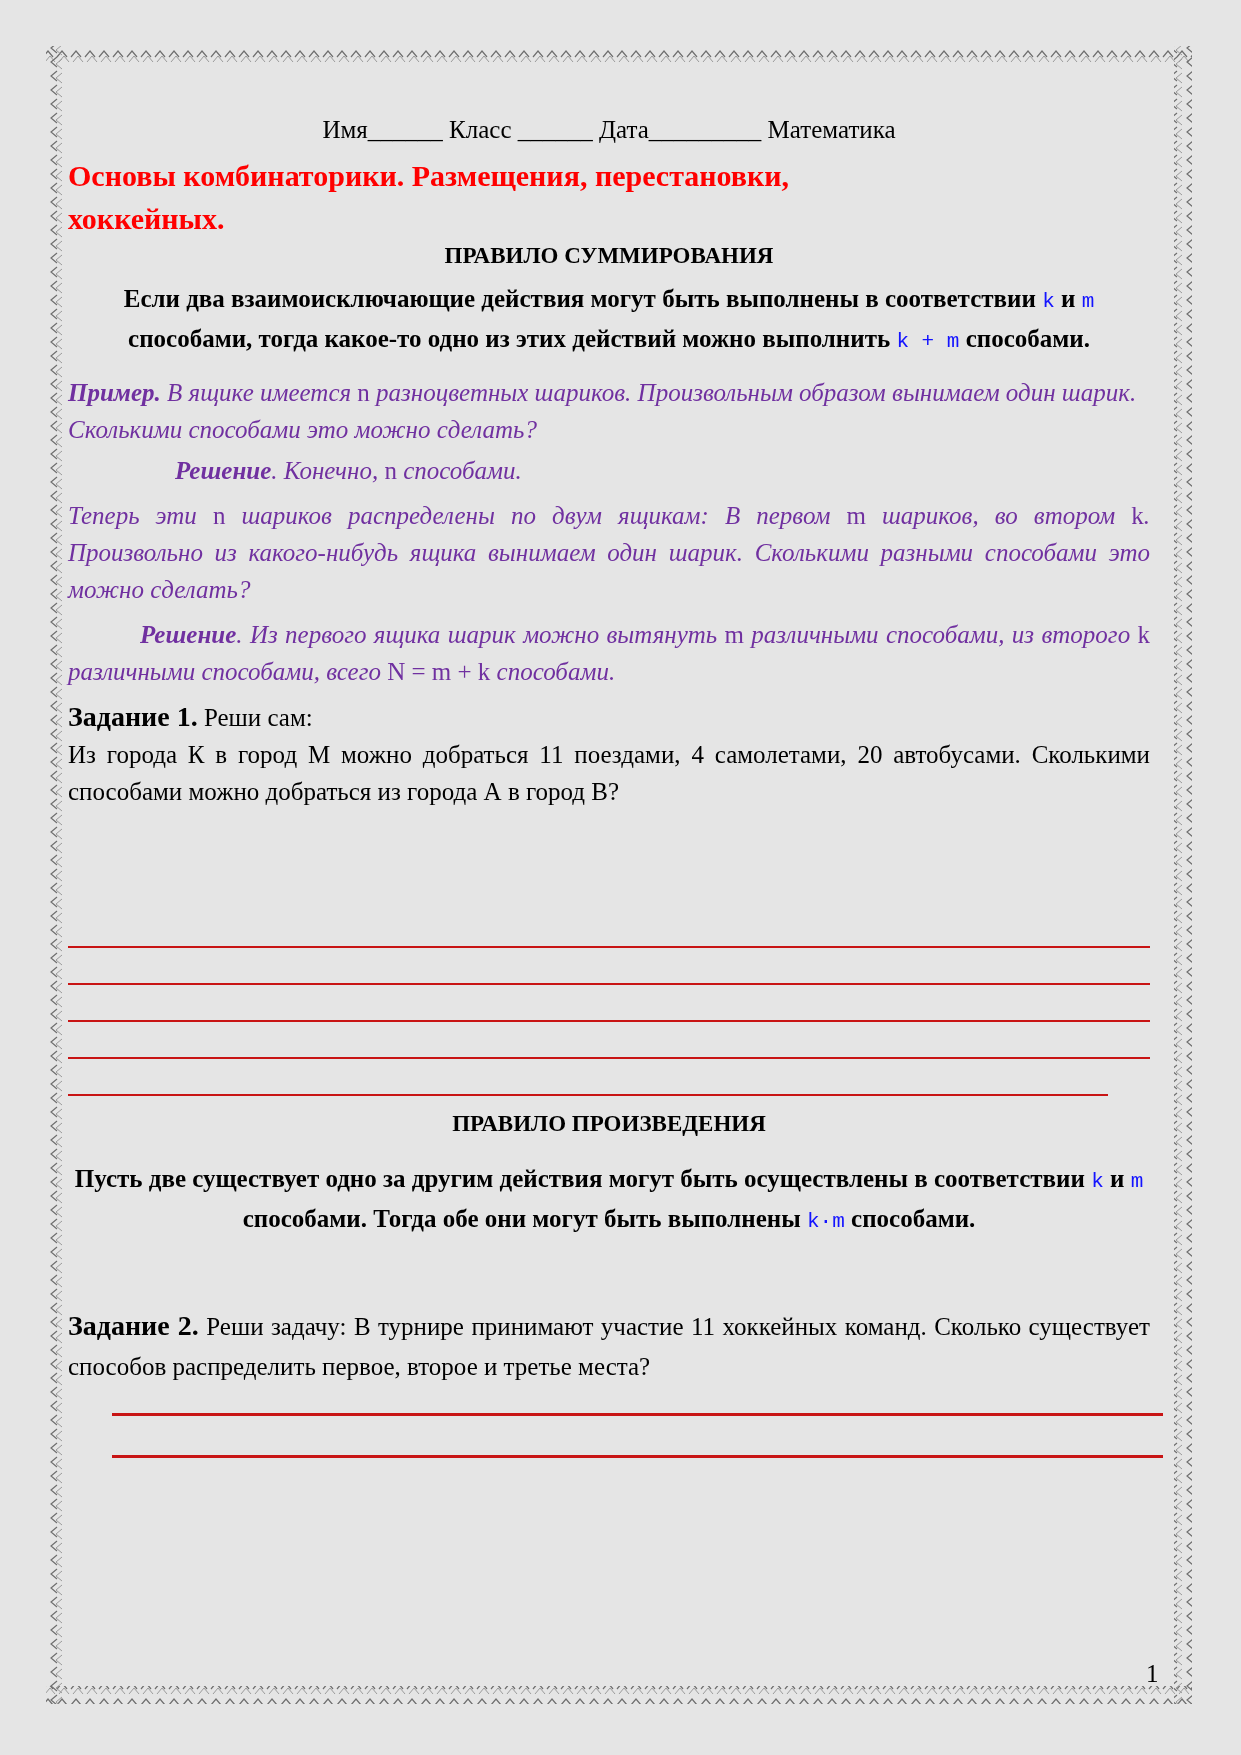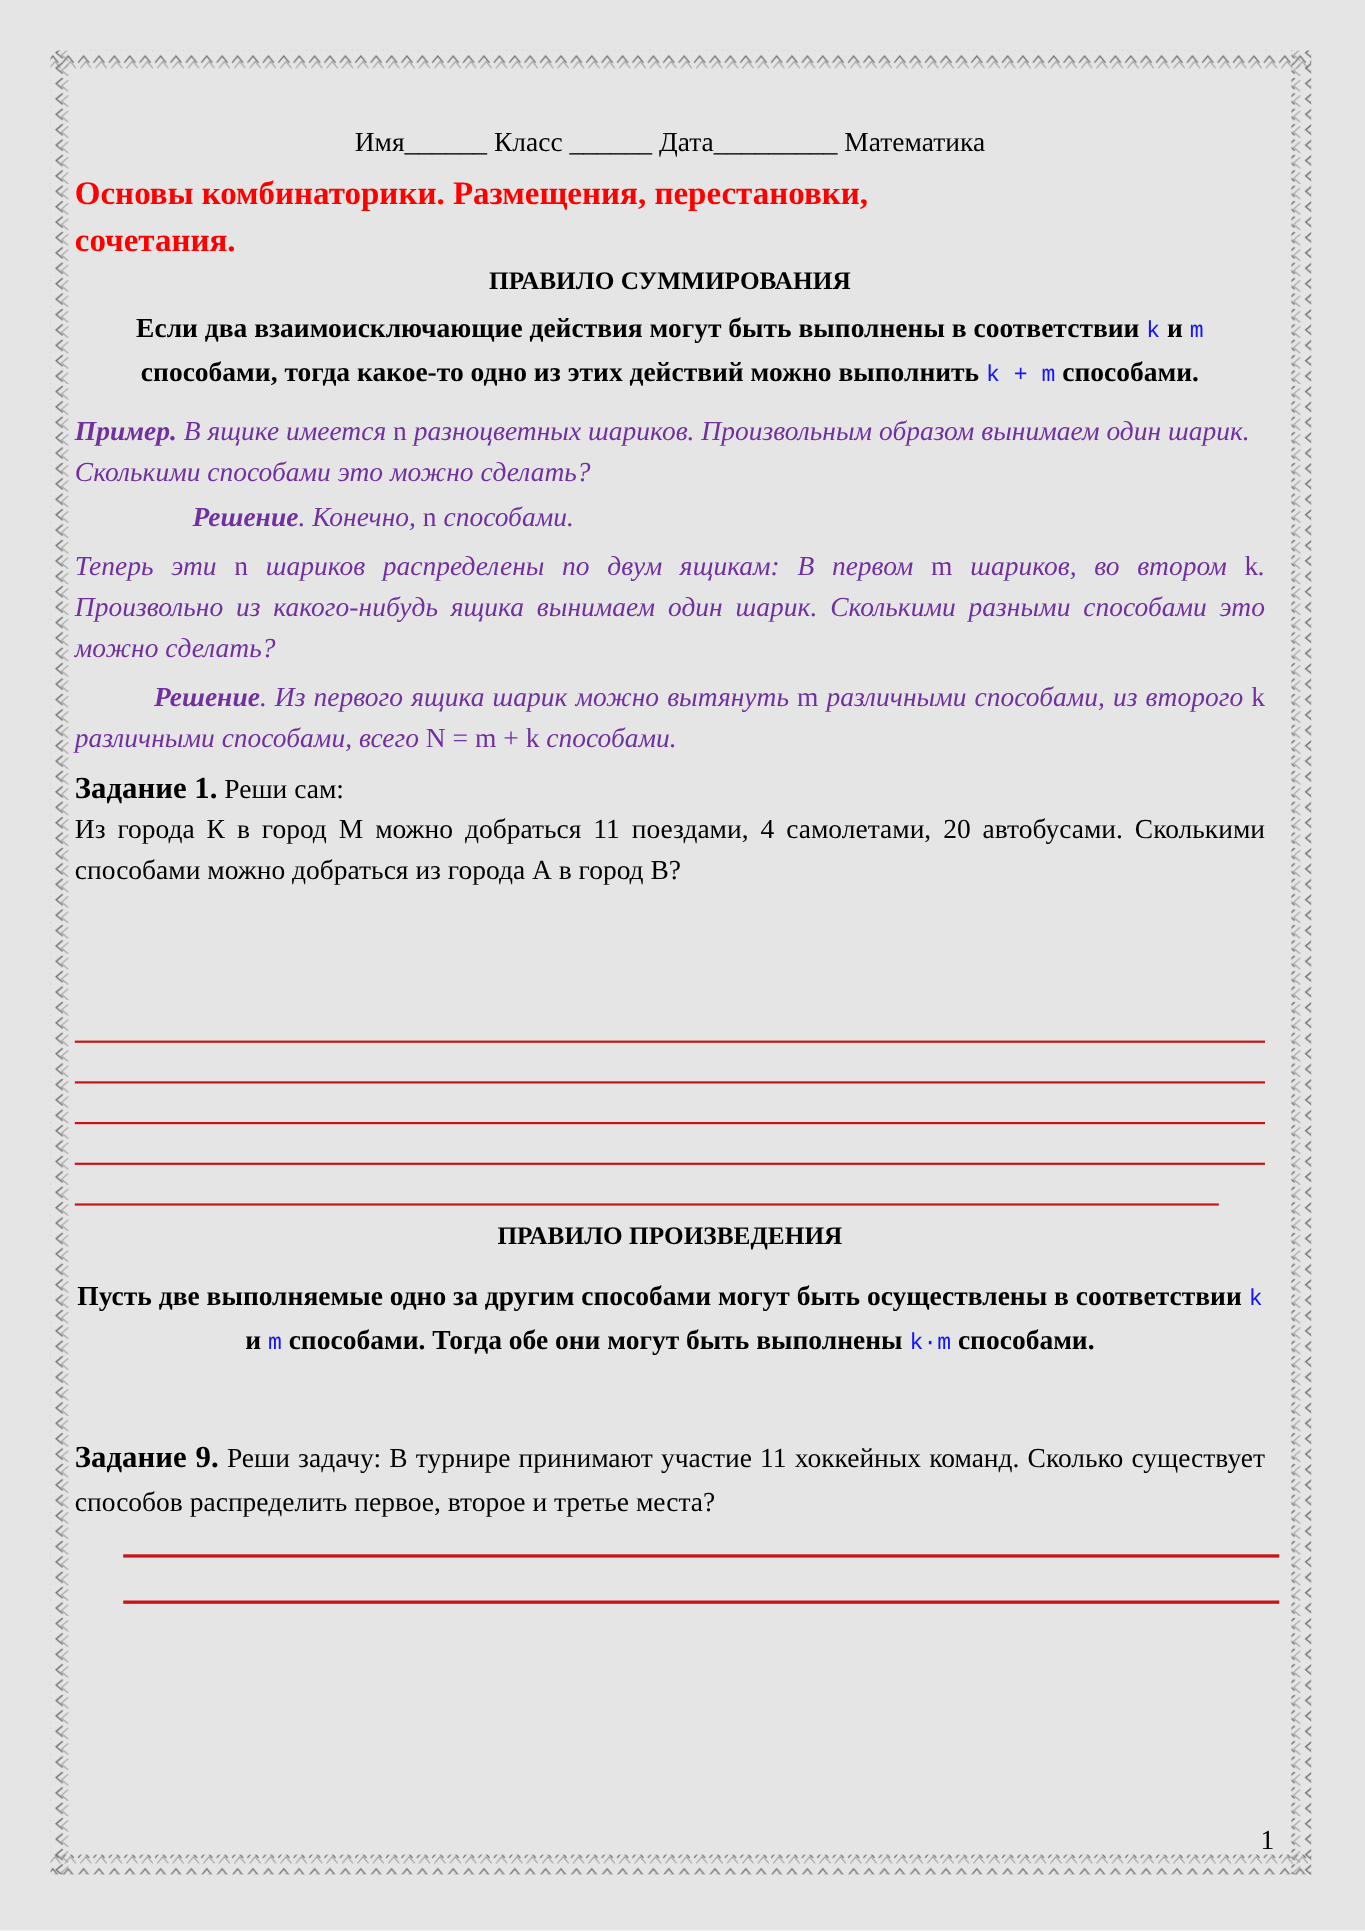--- a/index.html
+++ b/index.html
@@ -87,21 +87,21 @@
     <rect x="46" y="46" width="18" height="1658" fill="url(#zzv)"></rect>
     <rect x="1174" y="46" width="18" height="1658" fill="url(#zzv)"></rect>
   </svg>
 
   <div id="content">
 
     <div class="header-line">Имя______ Класс ______ Дата_________ Математика</div>
 
     <div id="title">
       <div class="title-line">Основы комбинаторики. Размещения, перестановки,</div>
-      <div class="title-line">сочетания.</div>
+      <div class="title-line">хоккейных.</div>
     </div>
 
     <div class="rule-heading">ПРАВИЛО СУММИРОВАНИЯ</div>
 
     <p id="rule1" class="para rule-para"><span class="seg-b">Если два взаимоисключающие действия могут быть выполнены в соответствии </span><span class="seg-mono">k</span><span class="seg-b"> и </span><span class="seg-mono">m</span><span class="seg-b"> способами, тогда какое-то одно из этих действий можно выполнить </span><span class="seg-mono">k + m</span><span class="seg-b"> способами.</span></p>
 
     <p id="example1" class="para"><span class="seg-pbi">Пример.</span><span class="seg-pi">  В ящике имеется </span><span class="seg-pu">n</span><span class="seg-pi"> разноцветных шариков. Произвольным образом вынимаем один шарик. Сколькими способами это можно сделать?</span></p>
 
     <p id="solution1" class="para"><span class="seg-pbi">Решение</span><span class="seg-pi">. Конечно, </span><span class="seg-pu">n</span><span class="seg-pi"> способами.</span></p>
 
@@ -116,23 +116,23 @@
     <div id="task1-lines" class="answer-lines">
         <div class="answer-line" style="width: 1082px;"></div>
         <div class="answer-line" style="width: 1082px;"></div>
         <div class="answer-line" style="width: 1082px;"></div>
         <div class="answer-line" style="width: 1082px;"></div>
         <div class="answer-line" style="width: 1040px;"></div>
       </div>
 
     <div id="prod-heading" class="rule-heading">ПРАВИЛО ПРОИЗВЕДЕНИЯ</div>
 
-    <p id="rule2" class="para rule-para"><span class="seg-b">Пусть две выполняемые одно за другим способами могут быть осуществлены в соответствии </span><span class="seg-mono">k</span><span class="seg-b"> и </span><span class="seg-mono">m</span><span class="seg-b"> способами. Тогда обе они могут быть выполнены </span><span class="seg-mono">k·m</span><span class="seg-b"> способами.</span></p>
+    <p id="rule2" class="para rule-para"><span class="seg-b">Пусть две существует одно за другим действия могут быть осуществлены в соответствии </span><span class="seg-mono">k</span><span class="seg-b"> и </span><span class="seg-mono">m</span><span class="seg-b"> способами. Тогда обе они могут быть выполнены </span><span class="seg-mono">k·m</span><span class="seg-b"> способами.</span></p>
 
-    <p id="task2-text" class="para just"><span class="seg-hb">Задание 9.</span><span class="seg-reg"> Реши задачу:  В турнире принимают участие 11 хоккейных команд. Сколько существует способов распределить первое, второе и третье места?</span></p>
+    <p id="task2-text" class="para just"><span class="seg-hb">Задание 2.</span><span class="seg-reg"> Реши задачу:  В турнире принимают участие 11 хоккейных команд. Сколько существует способов распределить первое, второе и третье места?</span></p>
 
     <div id="task2-lines" class="answer-lines">
         <div class="answer-line" style="width: 1051px;"></div>
         <div class="answer-line" style="width: 1051px;"></div>
       </div>
 
   </div>
 
   <div id="page-number">1</div>
 

